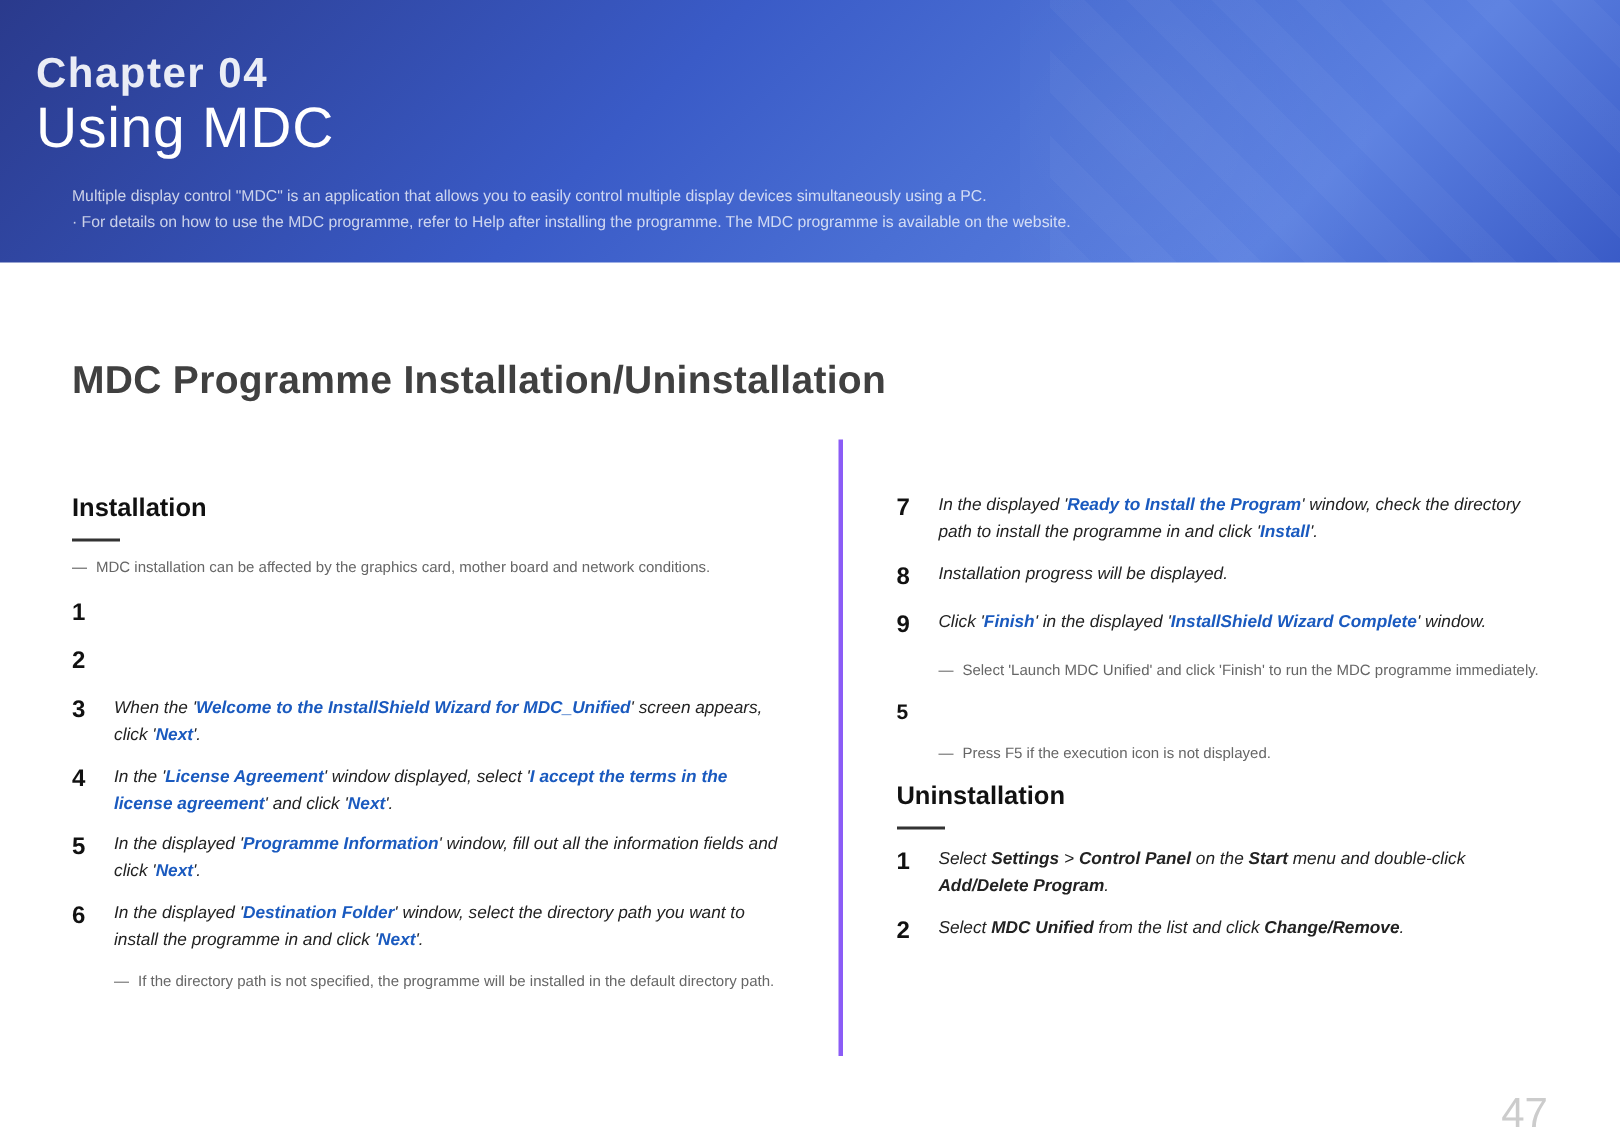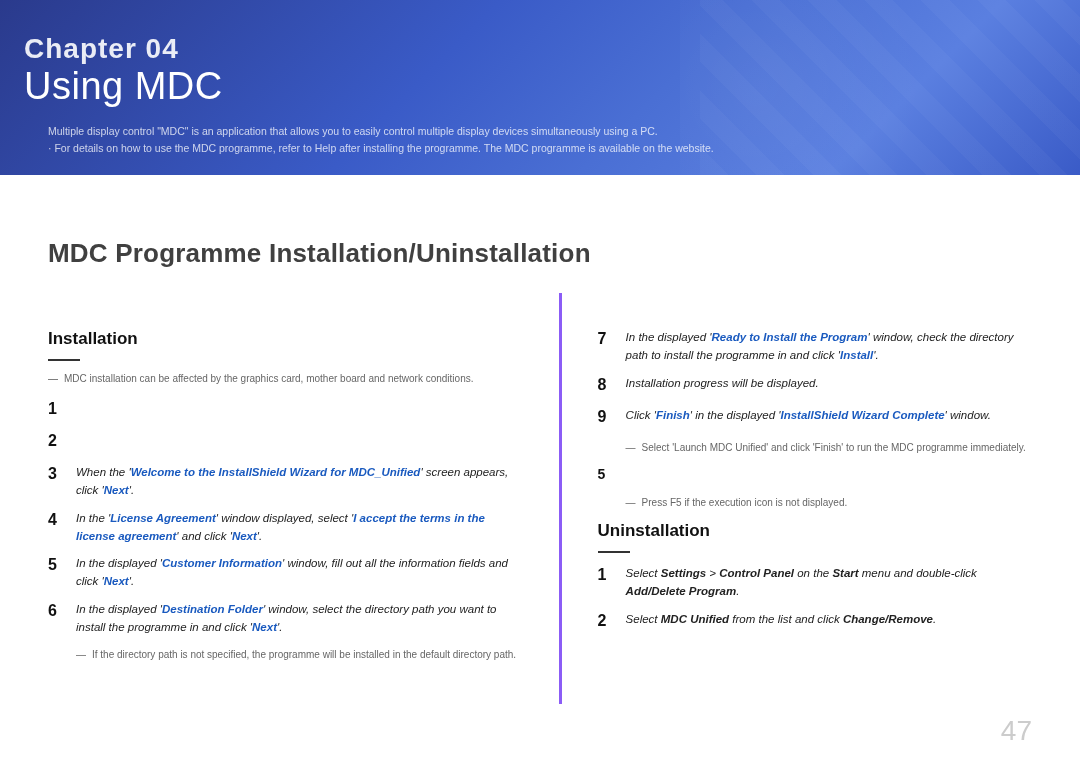--- a/index.html
+++ b/index.html
@@ -161,21 +161,21 @@
 
     .sub-note::before {
       content: '—';
       margin-right: 6px;
       flex-shrink: 0;
     }
 
     
     .page-number {
       position: absolute;
-      bottom: 16px;
+      bottom: 5px;
       right: 48px;
       font-size: 28px;
       color: #ccc;
       font-weight: 300;
     }
 
     .top-heading-area {
       padding: 24px 48px 18px 48px;
       width: 100%;
     }
@@ -240,21 +240,21 @@
       <span class="step-text">When the '<span class="quote-highlight">Welcome to the InstallShield Wizard for MDC_Unified</span>' screen appears, click '<span class="quote-highlight">Next</span>'.</span>
     </div>
 
     <div class="step">
       <span class="step-number">4</span>
       <span class="step-text">In the '<span class="quote-highlight">License Agreement</span>' window displayed, select '<span class="quote-highlight">I accept the terms in the license agreement</span>' and click '<span class="quote-highlight">Next</span>'.</span>
     </div>
 
     <div class="step">
       <span class="step-number">5</span>
-      <span class="step-text">In the displayed '<span class="quote-highlight">Customer Information</span>' window, fill out all the information fields and click '<span class="quote-highlight">Next</span>'.</span>
+      <span class="step-text">In the displayed '<span class="quote-highlight">Programme Information</span>' window, fill out all the information fields and click '<span class="quote-highlight">Next</span>'.</span>
     </div>
 
     <div class="step">
       <span class="step-number">6</span>
       <span class="step-text">In the displayed '<span class="quote-highlight">Destination Folder</span>' window, select the directory path you want to install the programme in and click '<span class="quote-highlight">Next</span>'.</span>
     </div>
 
     <div class="sub-note small-note">If the directory path is not specified, the programme will be installed in the default directory path.</div>
   </div>
 

